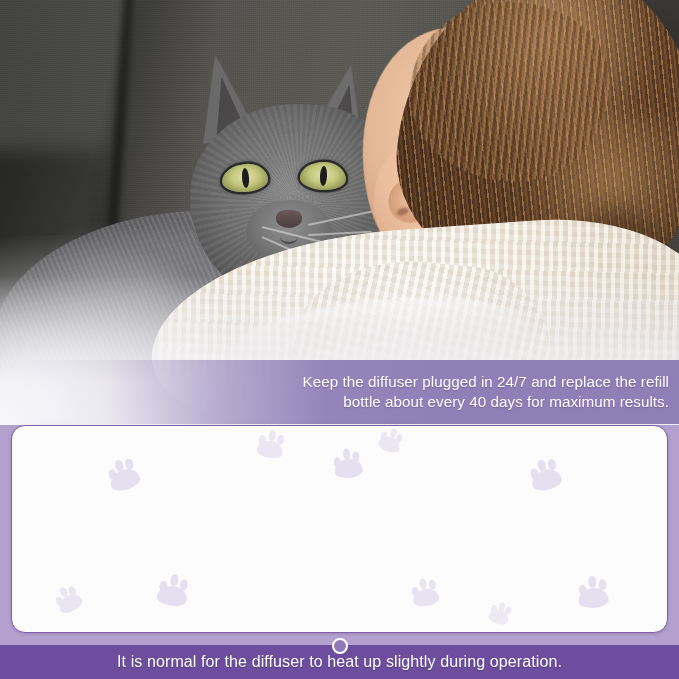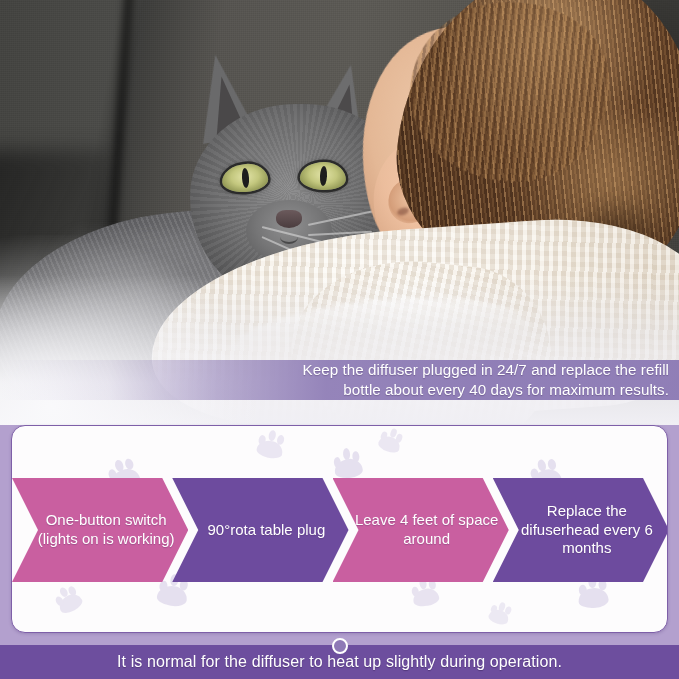--- a/index.html
+++ b/index.html
@@ -291,21 +291,21 @@
     position:absolute; left:0; bottom:0; width:100%; height:150px;
     background:linear-gradient(180deg, rgba(240,240,244,0) 0%, rgba(236,236,241,.55) 38%, rgba(243,242,246,.92) 72%, #f0eff4 100%);
   }
   .photo-mist2 {
     position:absolute; left:0; bottom:0; width:260px; height:190px;
     background:radial-gradient(ellipse at 20% 90%, rgba(250,250,252,.95), rgba(250,250,252,0) 72%);
   }
 
   
   .caption-band {
-    position:absolute; left:0; top:360px; width:679px; height:40px;
+    position:absolute; left:0; top:360px; width:679px; height:64px;
     background:linear-gradient(90deg,
       rgba(141,123,181,0) 0%,
       rgba(141,123,181,.12) 16%,
       rgba(141,123,181,.58) 32%,
       rgba(141,123,181,.92) 48%,
       rgba(141,123,181,.97) 70%,
       rgba(141,123,181,.97) 100%);
     display:flex; align-items:center; justify-content:flex-end;
   }
   .caption-text {
@@ -507,24 +507,18 @@
     <div class="t" style="left:7px;top:0px;width:6px;height:9px;"></div>
     <div class="t" style="left:14px;top:2px;width:6px;height:8px;"></div>
   </div>
   <div class="paw" style="left:566px;top:150px;width:30px;height:32px;transform:rotate(-4deg);">
     <div class="pad"></div>
     <div class="t" style="left:1px;top:8px;width:8px;height:11px;"></div>
     <div class="t" style="left:11px;top:0px;width:8px;height:12px;"></div>
     <div class="t" style="left:21px;top:4px;width:8px;height:11px;"></div>
   </div>
 
-  <div class="chev-row">
-    <div class="chev pink">One-button switch (lights on is working)</div>
-    <div class="chev purple">90°rota table plug</div>
-    <div class="chev pink">Leave 4 feet of space around</div>
-    <div class="chev purple">Replace the difuserhead every 6 months</div>
-  </div>
 </div>
 
 <div class="notch"></div>
 <div class="bottom-bar">
   <span class="bottom-bar-text">It is normal for the diffuser to heat up slightly during operation.</span>
 </div>
 
 </body></html>

